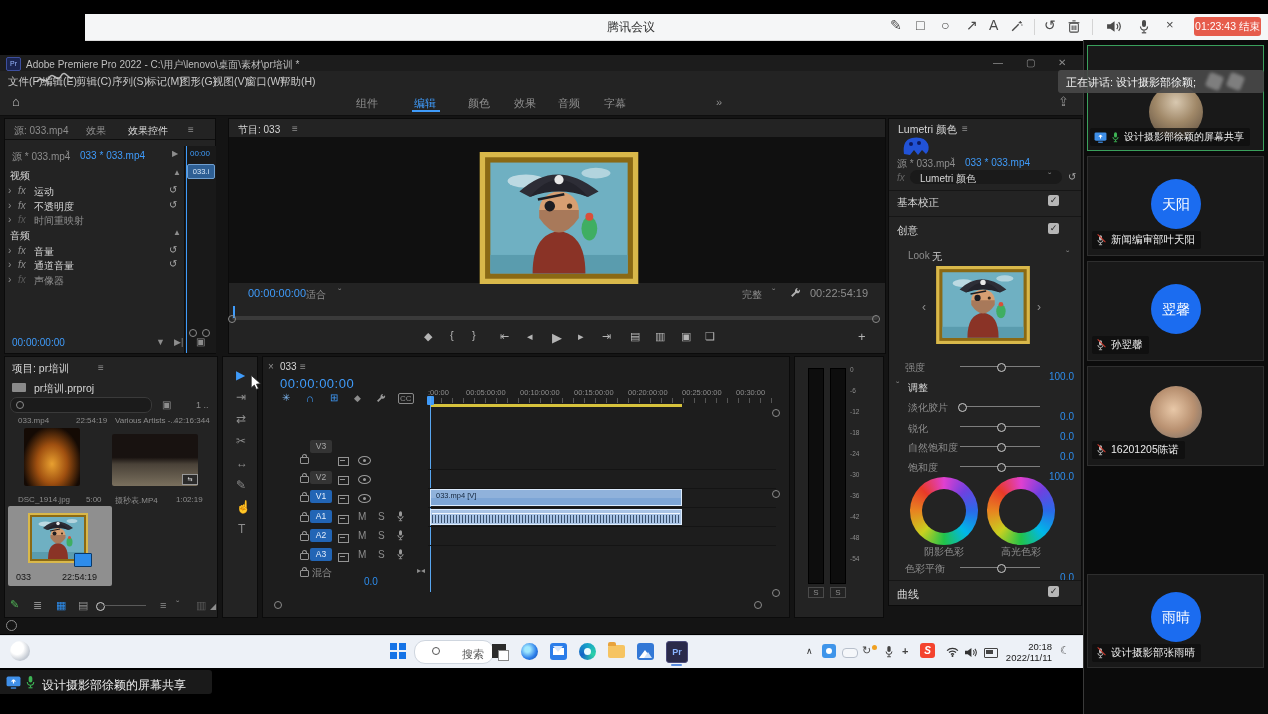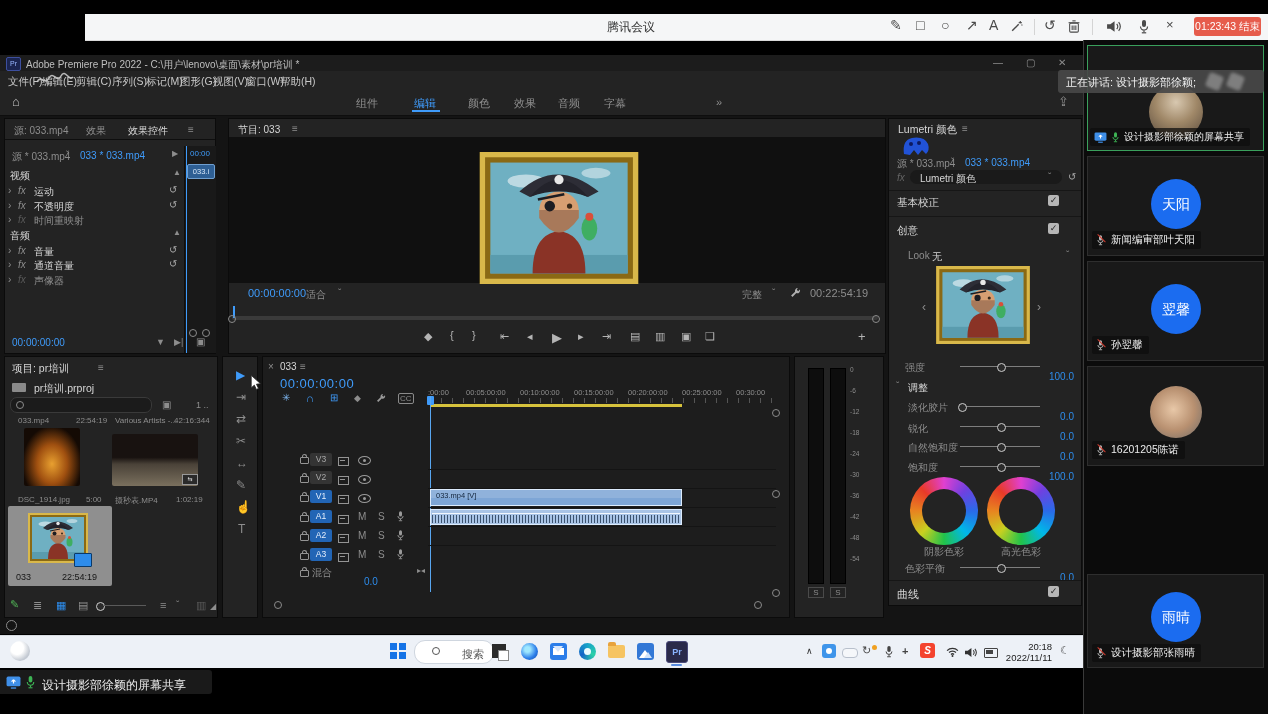--- a/index.html
+++ b/index.html
@@ -438,21 +438,21 @@
     <span class="a dim" style="left:574px;top:388px;font-size:7.5px;">00:15:00:00</span>
     <span class="a dim" style="left:628px;top:388px;font-size:7.5px;">00:20:00:00</span>
     <span class="a dim" style="left:682px;top:388px;font-size:7.5px;">00:25:00:00</span>
     <span class="a dim" style="left:736px;top:388px;font-size:7.5px;">00:30:00</span>
     <div class="ruler-ticks" style="left:430px;top:398px;width:346px;"></div>
     <div class="a" style="left:430px;top:404px;width:252px;height:3px;background:#d6c23c;"></div>
     <div class="a" style="left:427px;top:396px;width:7px;height:9px;background:#3f9bfa;border-radius:1px;"></div>
     <div class="a" style="left:430px;top:396px;width:1px;height:196px;background:#58a6f0;"></div>
 
     <span class="lk" style="left:300px;top:457px;"></span>
-    <span class="chip" style="left:310px;top:453px;">V3</span>
+    <span class="chip" style="left:310px;top:440px;">V3</span>
     <span class="sq" style="left:338px;top:457px;"></span>
     <span class="eye" style="left:358px;top:456px;"></span>
 
     <span class="lk" style="left:300px;top:476px;"></span>
     <span class="chip" style="left:310px;top:471px;">V2</span>
     <span class="sq" style="left:338px;top:476px;"></span>
     <span class="eye" style="left:358px;top:475px;"></span>
 
     <span class="lk" style="left:300px;top:495px;"></span>
     <span class="chip on" style="left:310px;top:490px;">V1</span>

